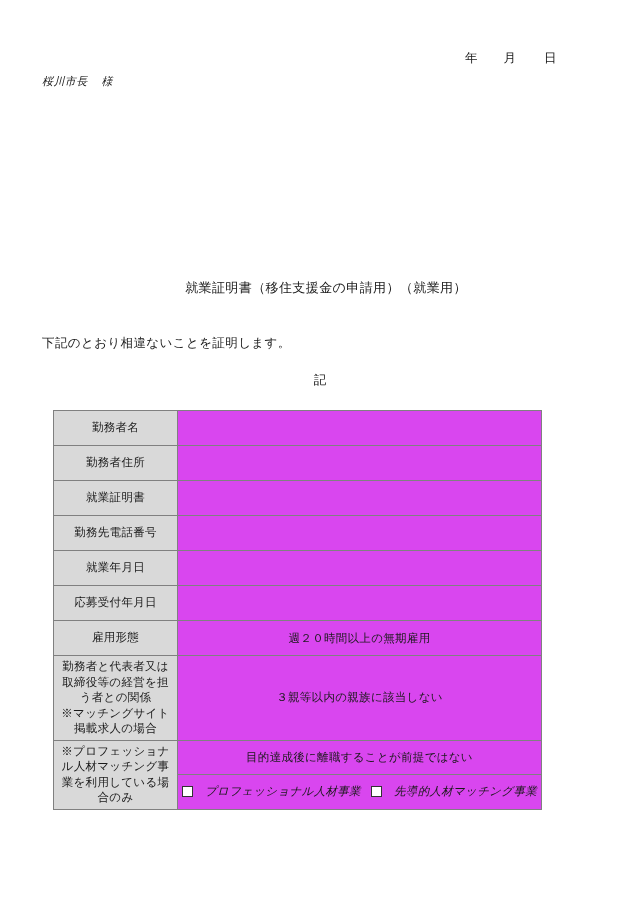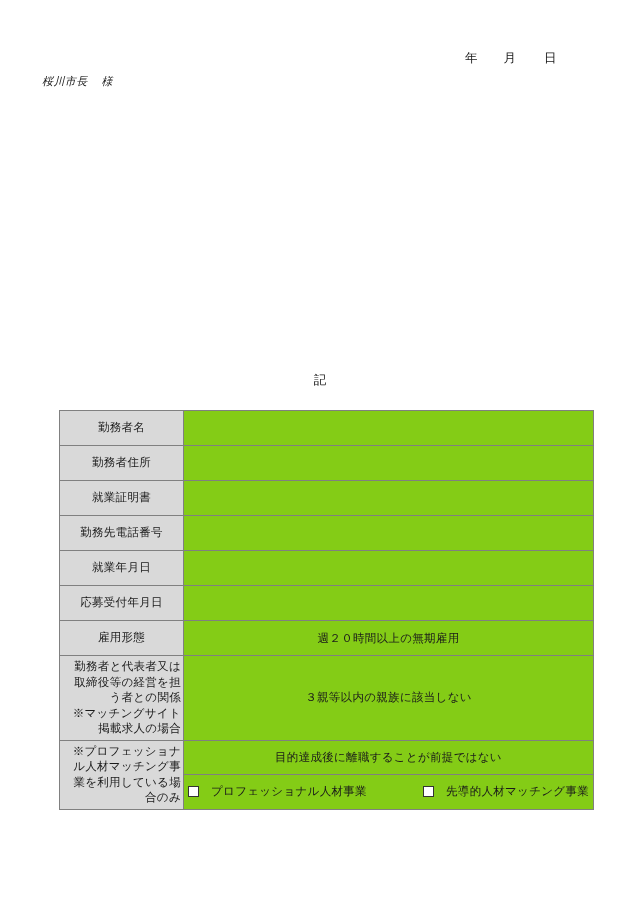--- a/index.html
+++ b/index.html
@@ -96,65 +96,66 @@
     right: 0;
     top: 372px;
     text-align: center;
     font-size: 12.5px;
     padding-left: 10px;
   }
 
   
   .form-table {
     position: absolute;
-    left: 59px;
+    left: 53px;
     top: 410px;
-    width: 535px;
+    width: 489px;
     border-collapse: collapse;
     table-layout: fixed;
   }
   .form-table td {
     border: 1px solid #808080;
     font-size: 11.5px;
     letter-spacing: 0.3px;
     padding: 0;
   }
   .form-table td.label {
     width: 119px;
     background: #d9d9d9;
     text-align: center;
     vertical-align: middle;
     line-height: 1.35;
     padding: 3px 2px;
   }
   .form-table td.value {
-    background: #84cc16;
+    background: #d946ef;
     text-align: center;
     vertical-align: middle;
     padding: 3px 4px;
   }
   .row-std td { height: 28px; }
   .row-tall td { height: 64px; }
   .row-purpose td { height: 27px; }
   .row-check td { height: 27px; }
 
-  .label-lines { display: block; text-align: right; }
+  .label-lines { display: block; }
   .label-lines span { display: block; white-space: nowrap; }
 
   .checkbox-row {
     display: flex;
     align-items: center;
     justify-content: center;
     gap: 0;
     white-space: nowrap;
   }
   .check-opt {
     display: inline-flex;
     align-items: center;
     white-space: nowrap;
+    font-style: italic;
   }
   .check-box {
     display: inline-block;
     width: 9px;
     height: 9px;
     border: 1px solid #333333;
     background: #ffffff;
     margin-right: 12px;
     flex: 0 0 auto;
   }
@@ -180,21 +181,23 @@
 
   <div class="date-line">
     <span>年</span><span class="date-gap-1"></span><span>月</span><span class="date-gap-2"></span><span>日</span>
   </div>
 
   <div class="addressee">
     <span>桜川市長</span><span class="honorific">様</span>
   </div>
 
 
-
+  <div class="doc-title">就業証明書（移住支援金の申請用）（就業用）</div>
+
+  <div class="statement">下記のとおり相違ないことを証明します。</div>
 
   <div class="ki-mark">記</div>
 
   <table class="form-table">
     <tbody>
       <tr class="row-std">
         <td class="label">勤務者名</td>
         <td class="value"></td>
       </tr>
       <tr class="row-std">

